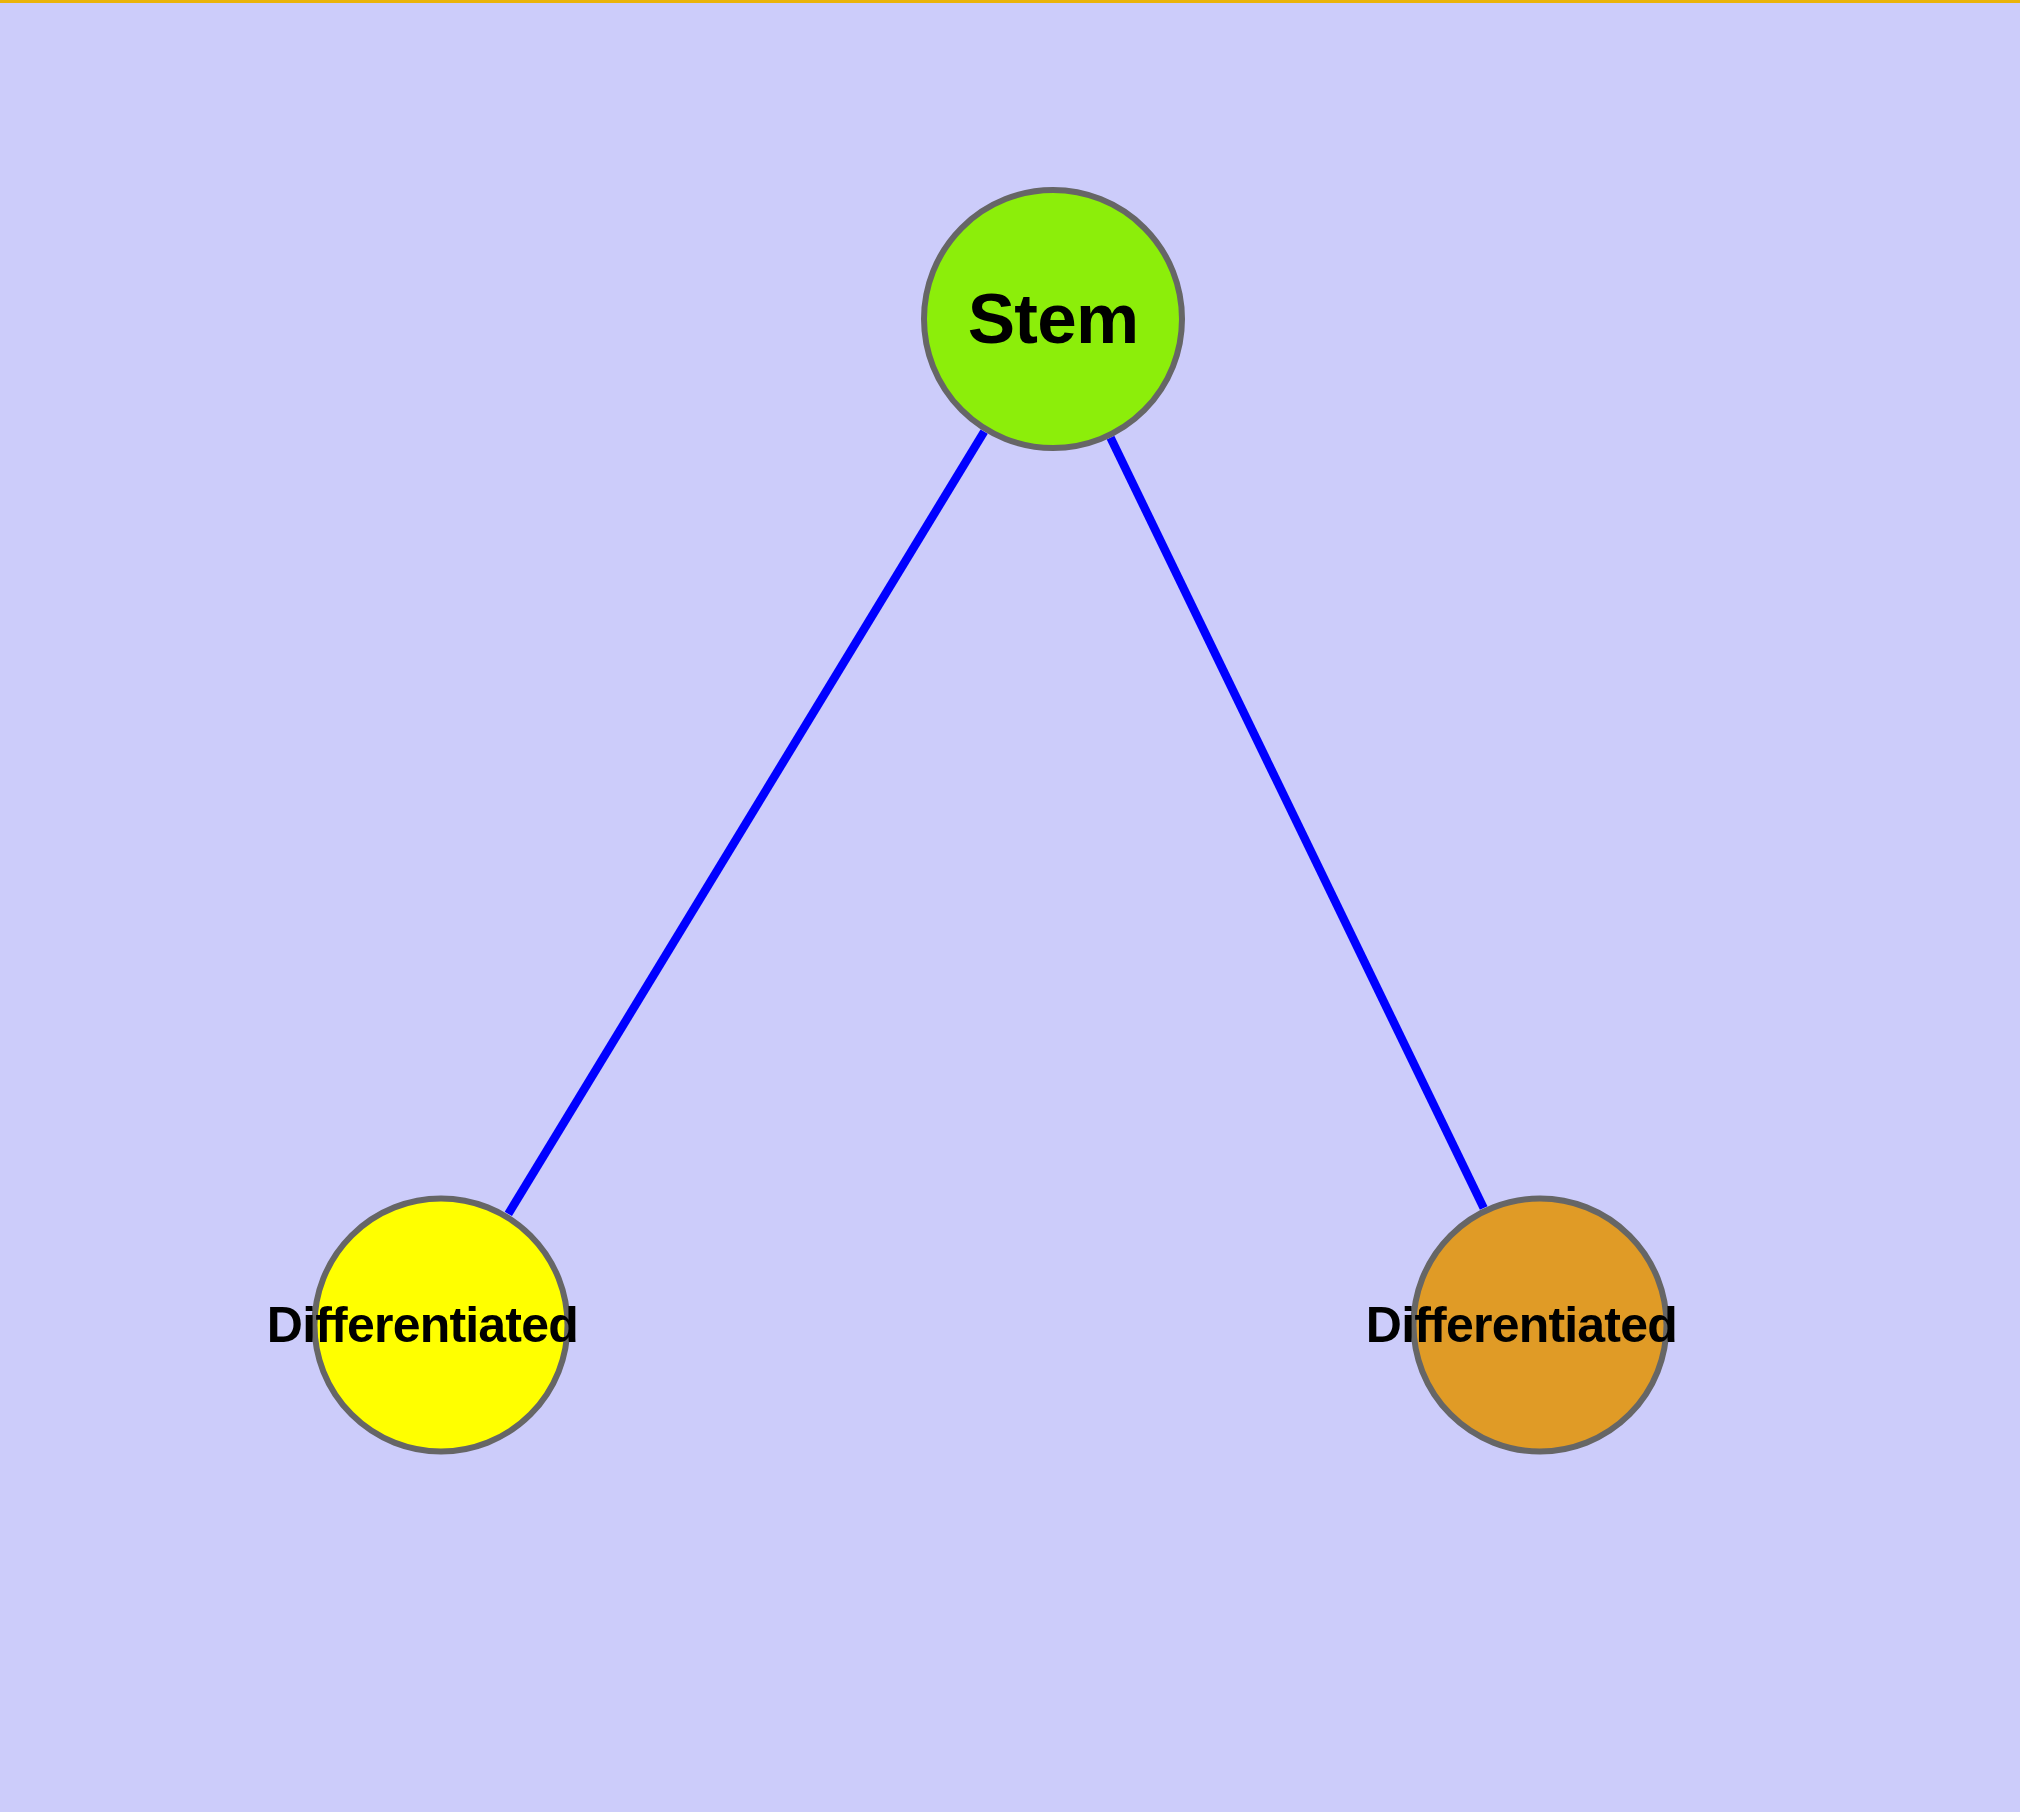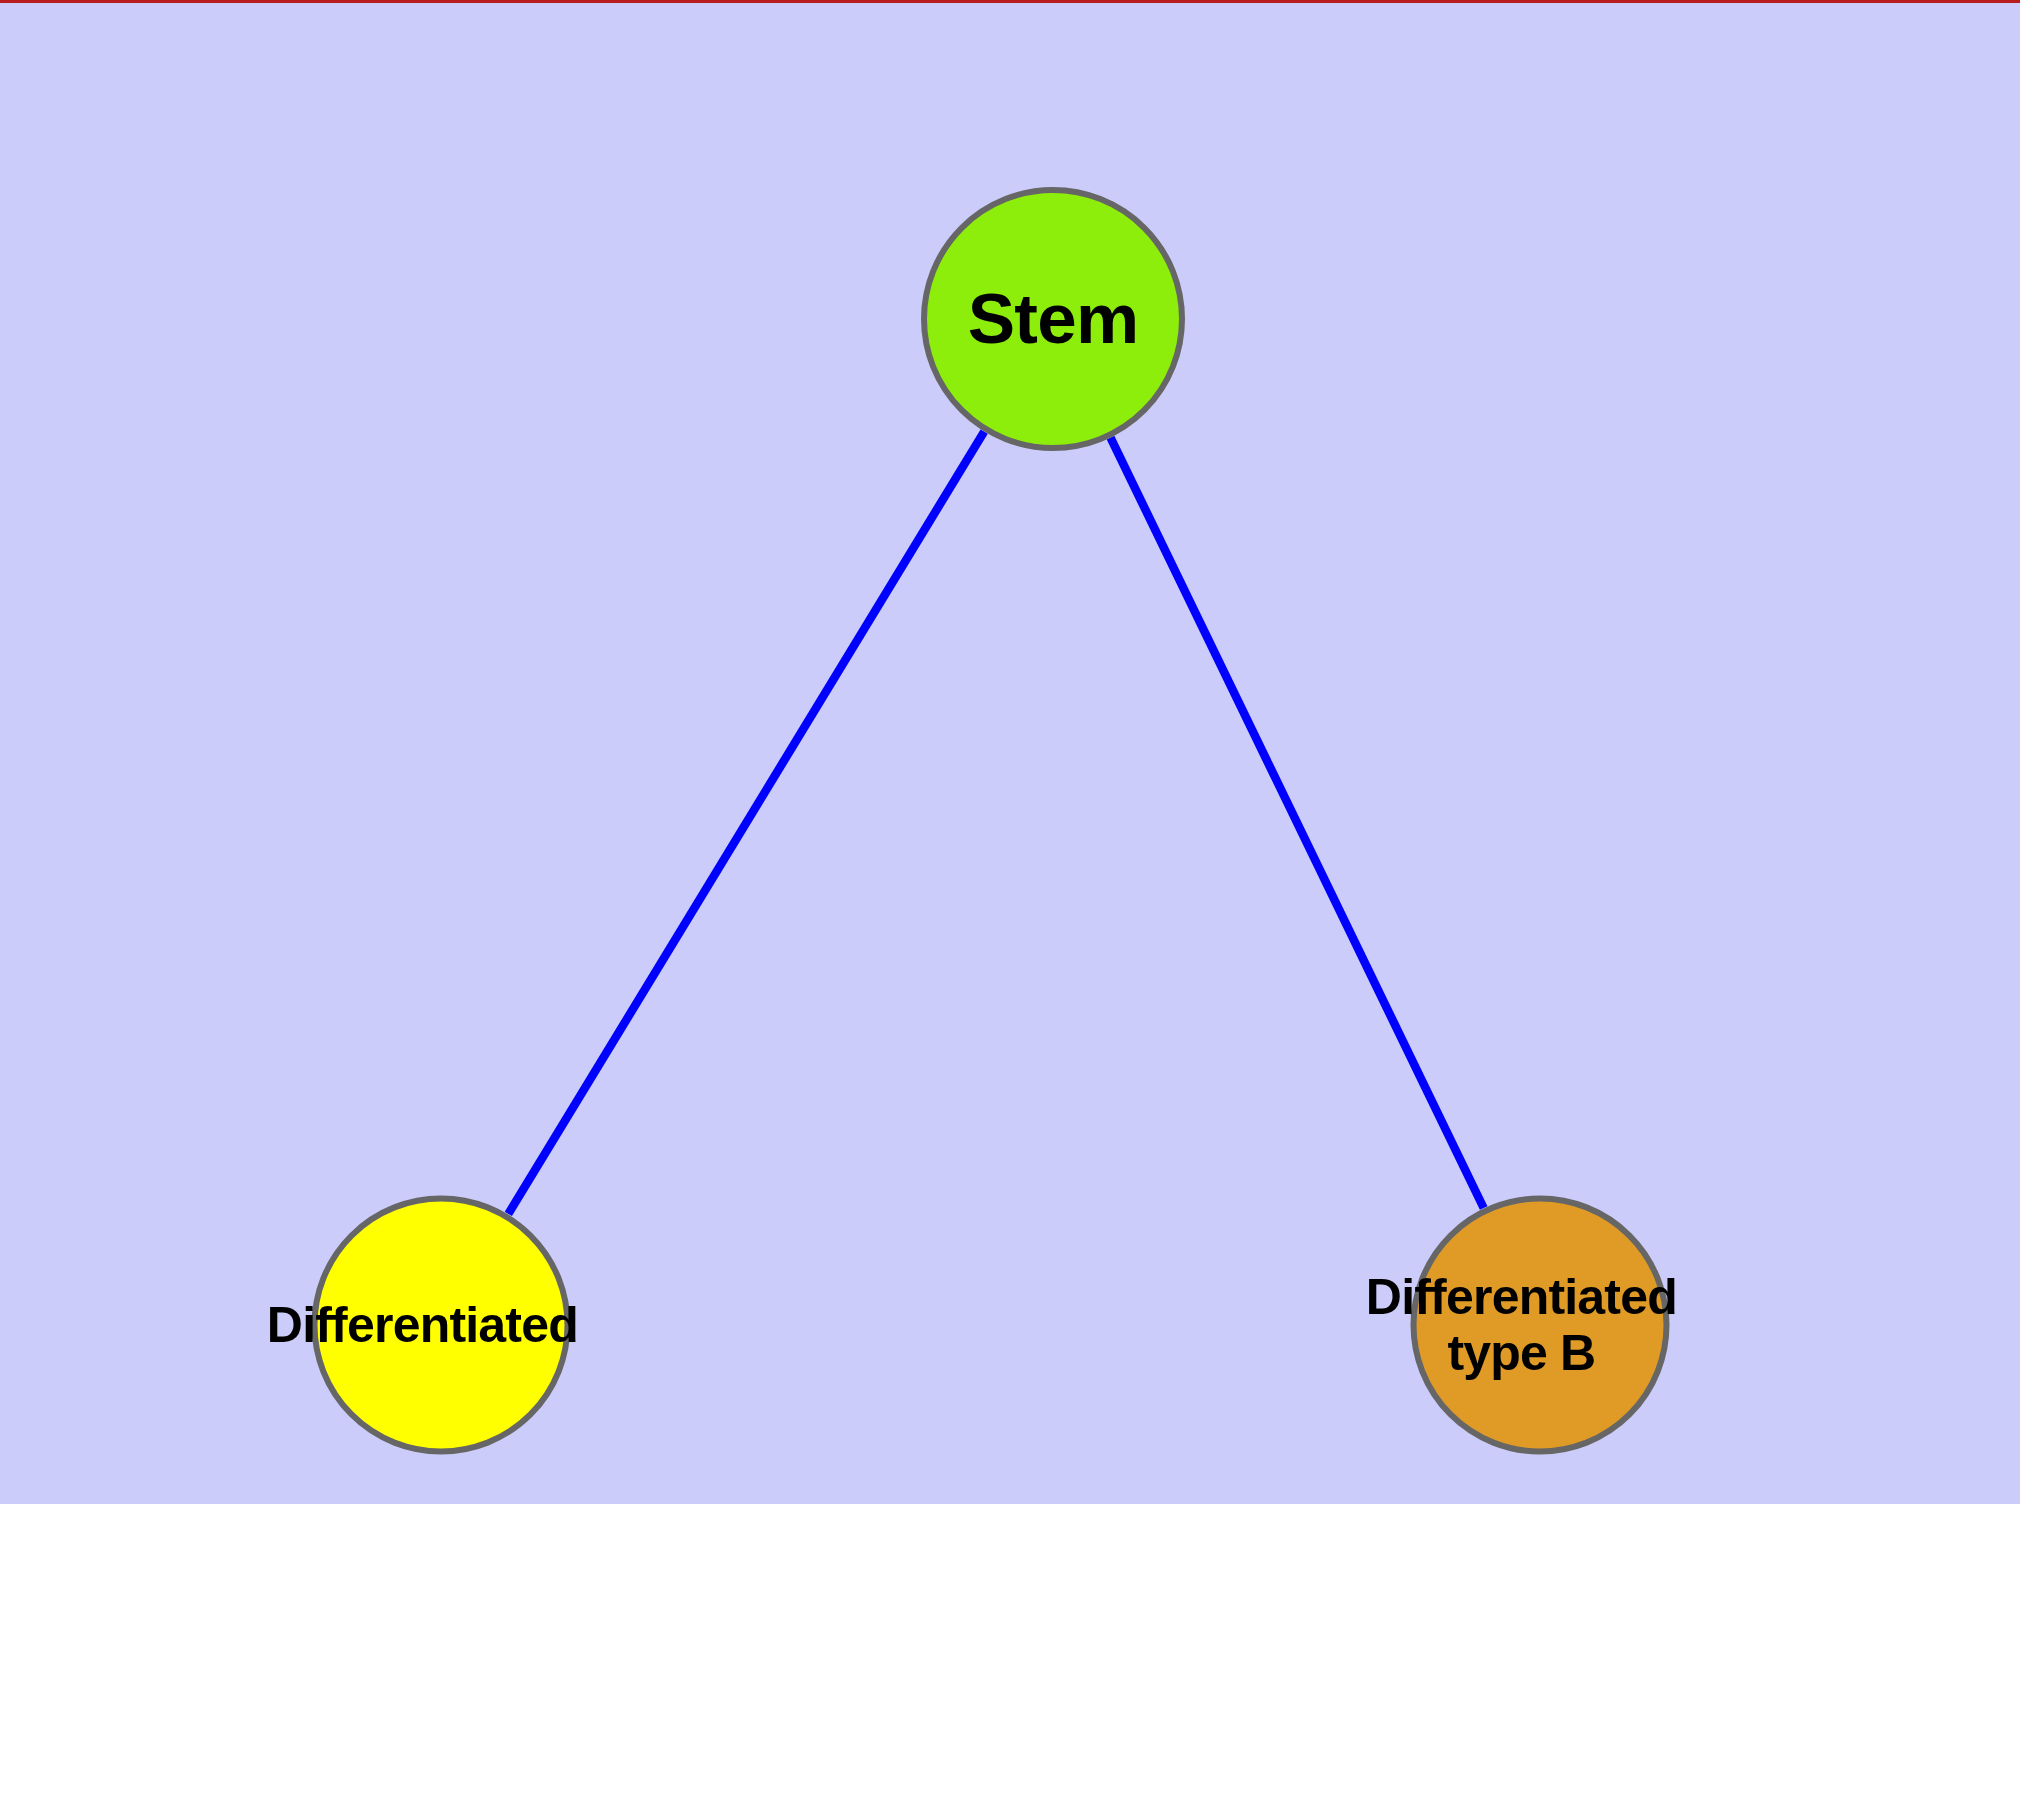--- a/index.html
+++ b/index.html
@@ -4,23 +4,23 @@
 <title>Cell differentiation graph</title>
 <style>
   html, body {
     margin: 0;
     padding: 0;
     background: #ffffff;
   }
   #canvas {
     position: relative;
     width: 2021px;
-    height: 1504px;
+    height: 1812px;
     overflow: hidden;
-    background: #b91c1c;
+    background: #eab308;
     font-family: "Liberation Sans", sans-serif;
   }
   #plot-area {
     position: absolute;
     left: 0;
     top: 2.5px;
     width: 2021px;
     height: 1810px;
     background: #ccccfa;
   }
@@ -97,18 +97,17 @@
     <div class="node-circle" style="width: 259px; height: 259px; background: rgb(255, 255, 0); border-color: rgb(102, 102, 102); border-width: 6.8px;"></div>
     <div class="node-label" style="color: rgb(0, 0, 0);">
       <span>Differentiated</span><br>
     </div>
   </div>
 
   <div class="node-group node-leaf node-typeb" style="left:1540px; top:1325px;">
     <div class="node-circle" style="width: 259px; height: 259px; background: rgb(224, 155, 38); border-color: rgb(102, 102, 102); border-width: 6.8px;"></div>
     <div class="node-label" style="color: rgb(0, 0, 0);">
       <span>Differentiated</span><br>
-      <span>type B</span>
     </div>
   </div>
 
 </div>
 
 
 </body></html>

